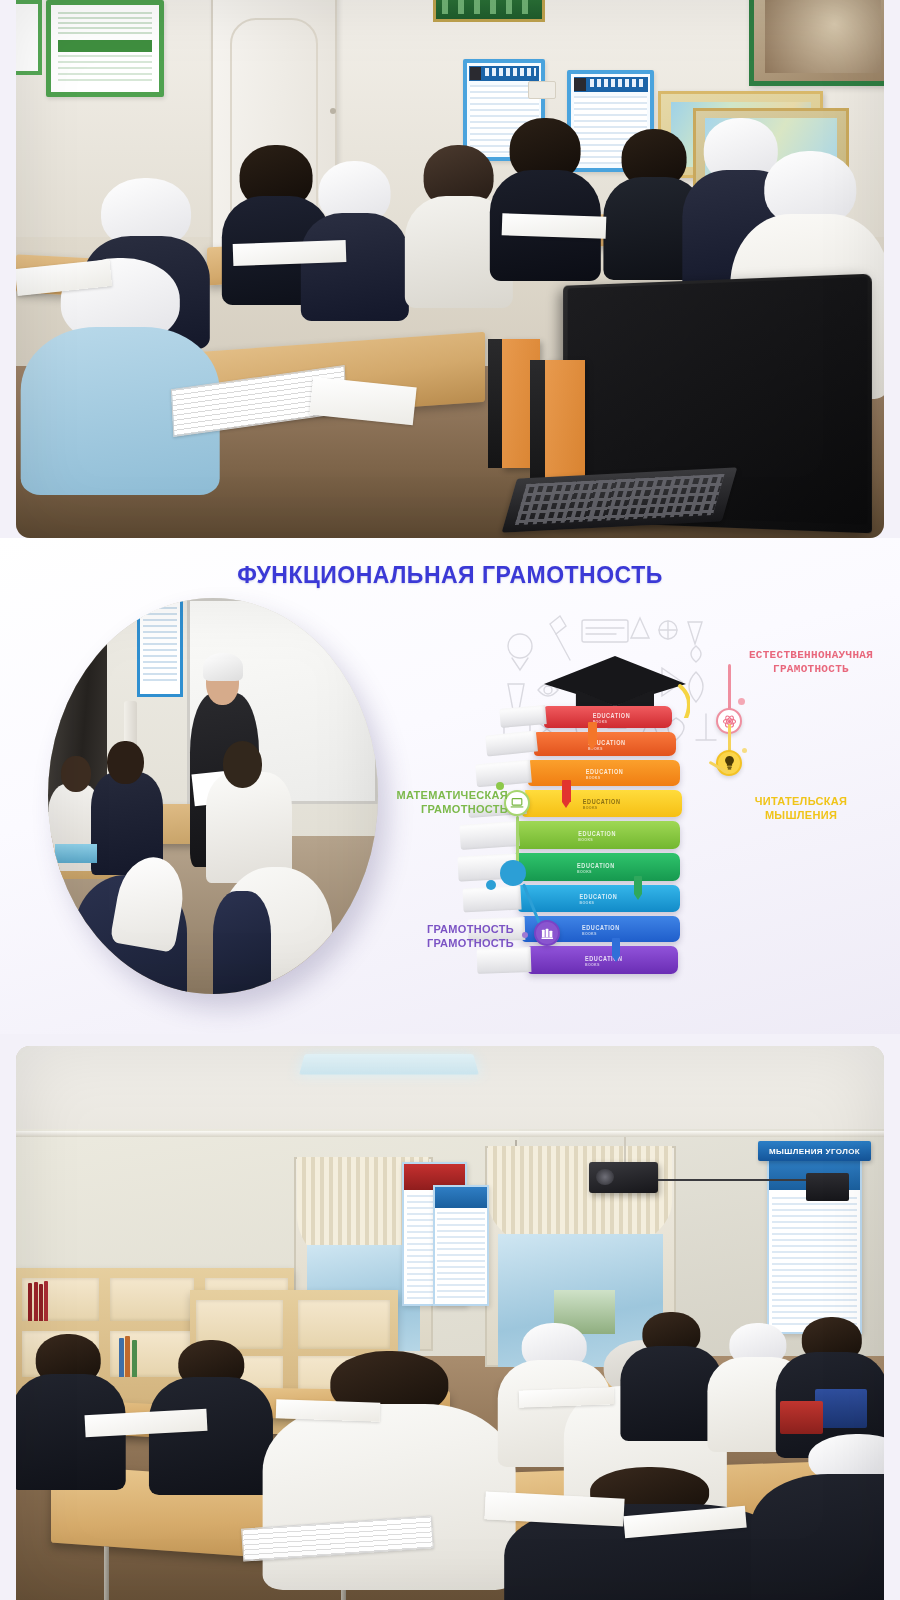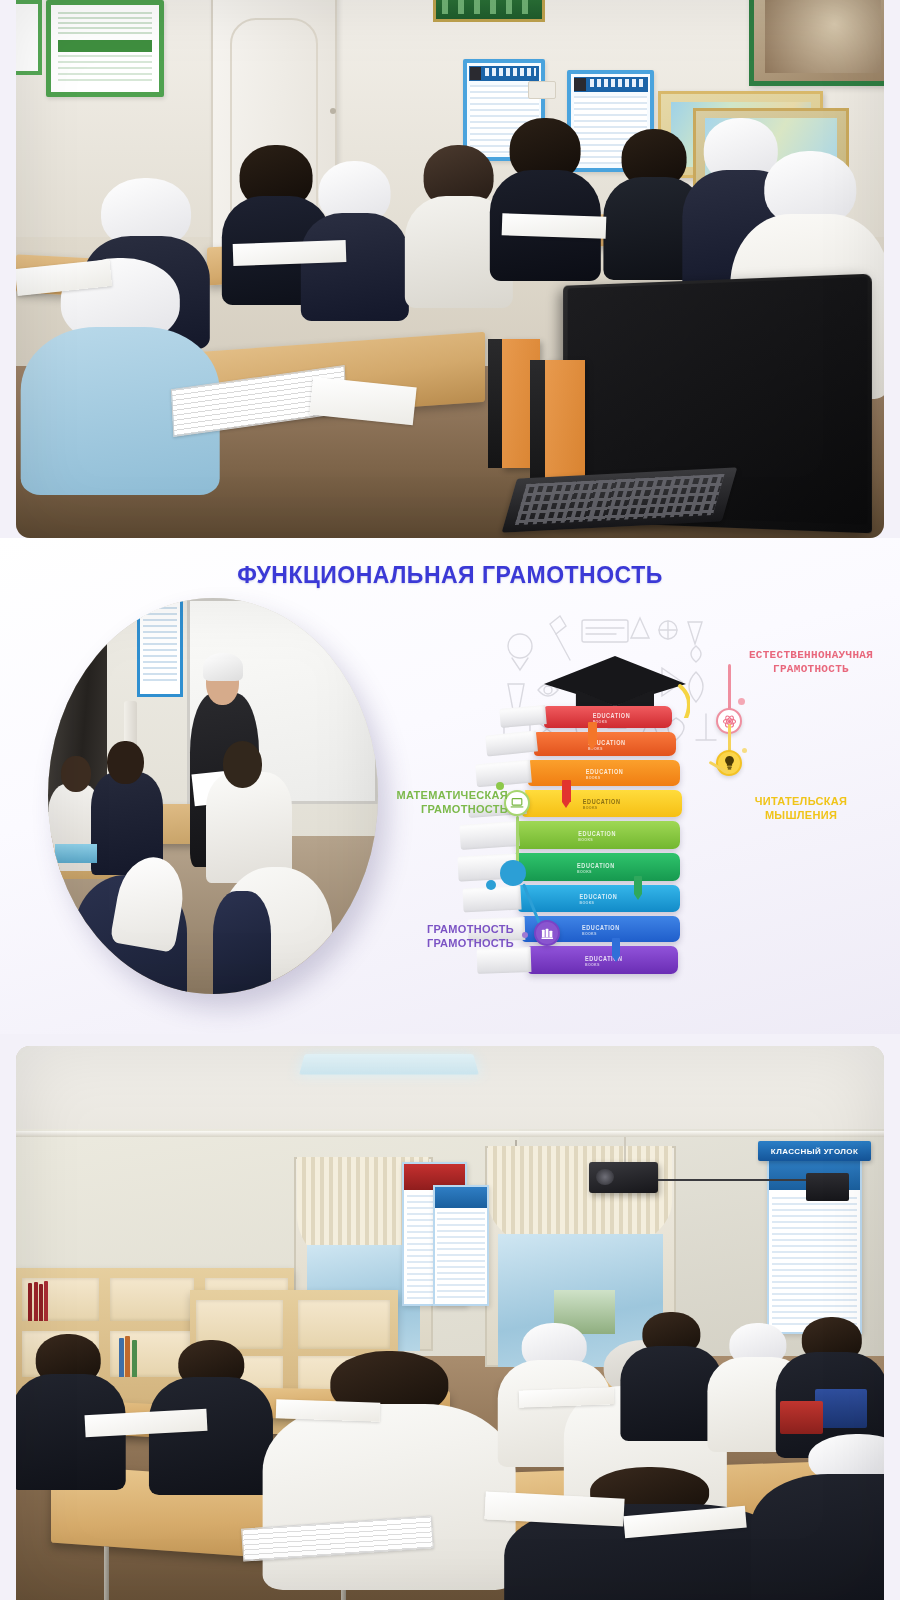--- a/index.html
+++ b/index.html
@@ -668,21 +668,21 @@
     </div>
     <div class="b-poster" style="left:48%;top:25%;width:6.5%;height:22%;">
       <div class="cap"></div>
       <div class="rows"></div>
     </div>
     <div class="b-poster" style="left:86.5%;top:20%;width:11%;height:32%;">
       <div class="cap"></div>
       <div class="rows"></div>
     </div>
     <div class="b-klassny" style="left:85.5%;top:17.2%;width:13%;height:3.6%;font-size:8px;">
-      <span>КЛАССНЫЙ УГОЛОК</span>
+      <span>МЫШЛЕНИЯ УГОЛОК</span>
     </div>
 
     <div class="b-projarm" style="left:70%;top:16.5%;width:2.5px;height:6%;"></div>
     <div class="b-proj" style="left:66%;top:21%;width:8%;height:5.5%;"></div>
     <div style="position:absolute;left:74%;top:24%;width:18%;height:2px;background:#3a3a3e;"></div>
     <div style="position:absolute;left:91%;top:23%;width:5%;height:5%;background:linear-gradient(180deg,#2e2e33,#16161a);border-radius:2px;"></div>
 
     <div class="b-shelf" style="left:0%;top:40%;width:32%;height:30%;">
       <div class="cell" style="left:2%;top:6%;width:28%;height:26%;"></div>
       <div class="cell" style="left:34%;top:6%;width:30%;height:26%;"></div>

